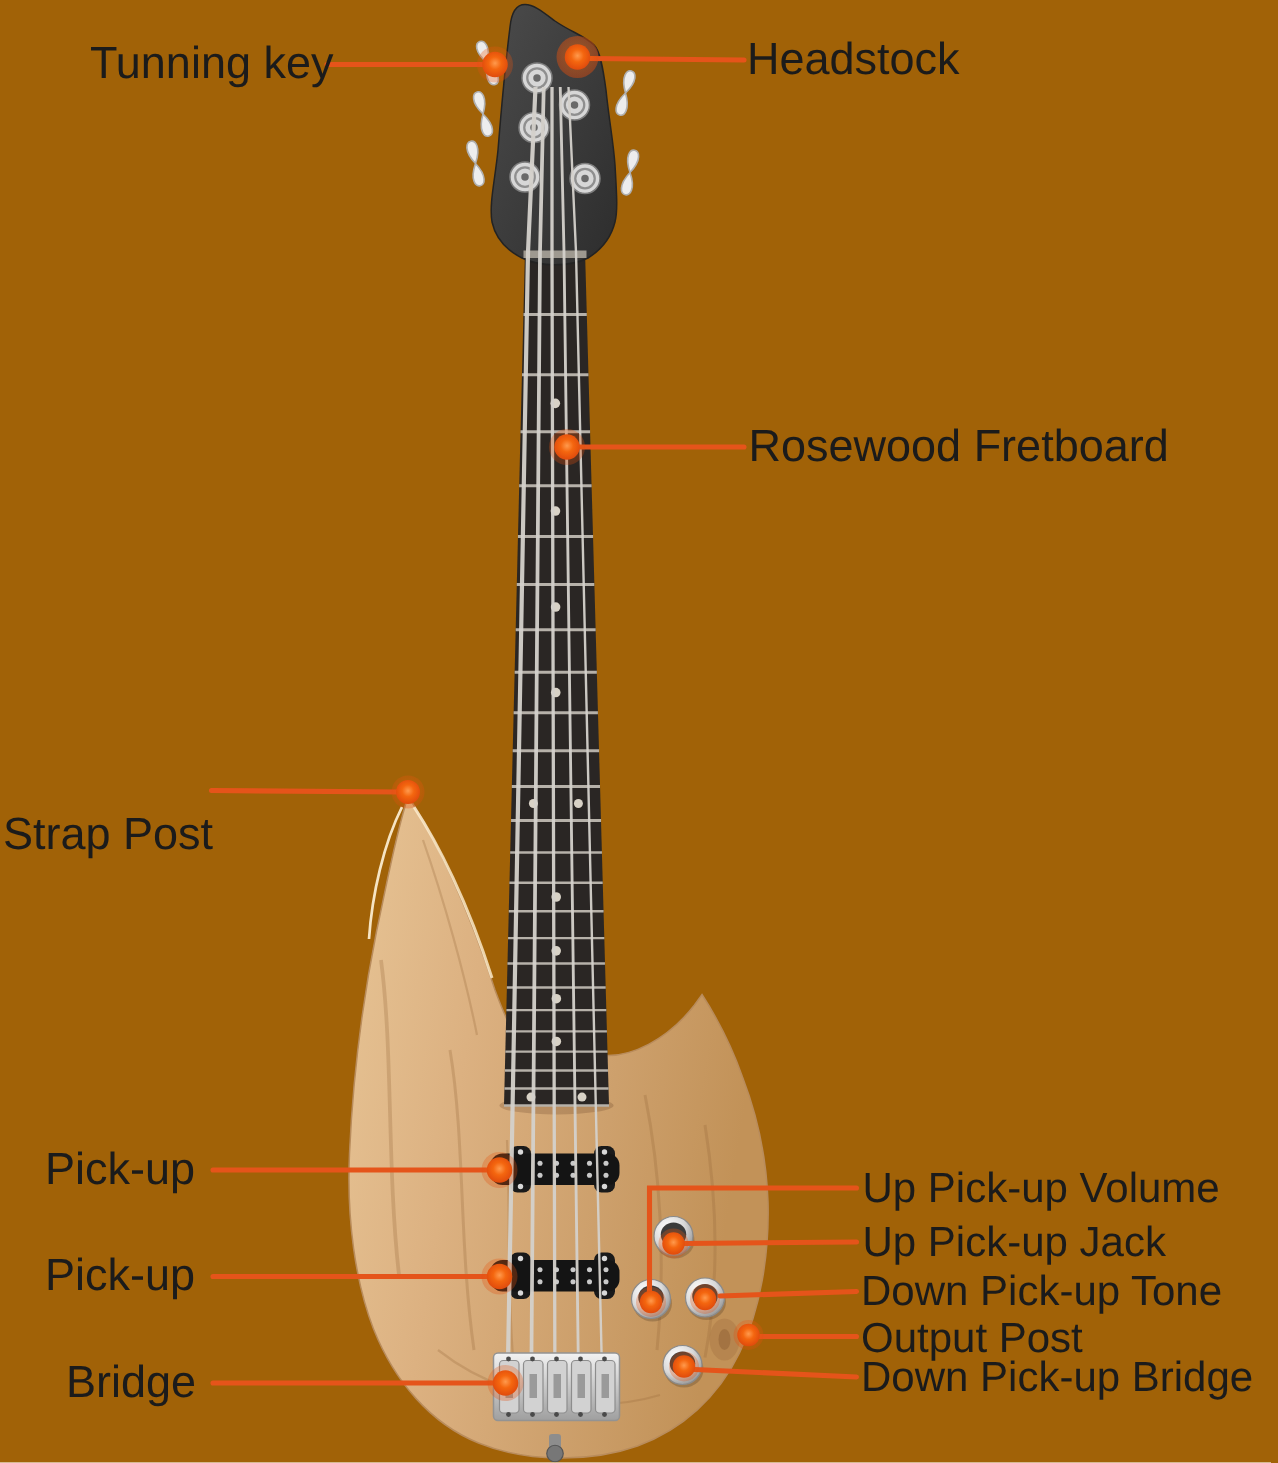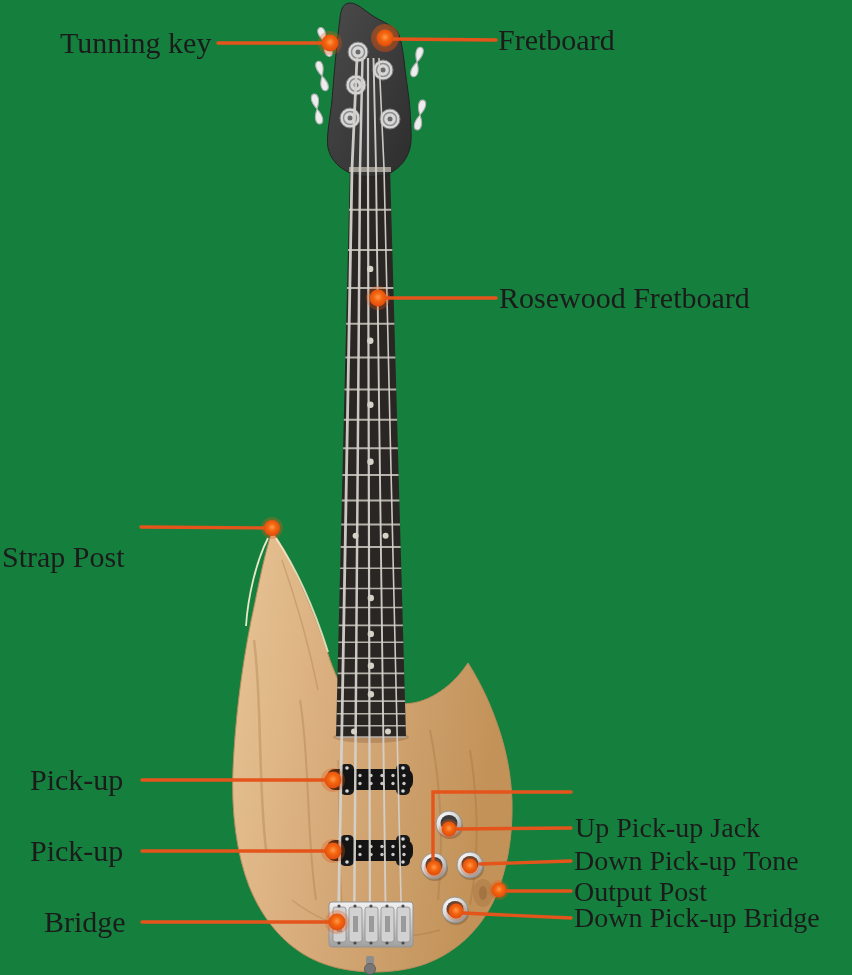--- a/index.html
+++ b/index.html
@@ -1,18 +1,18 @@
 <!DOCTYPE html>
 <html style="--background: #FFFFFF; --line: #E5541A; --marker: #F4660F; --marker_edge: #E04A0C; --label_text: #1B1B1B; --body_wood_light: #E7C495; --body_wood_dark: #C29258; --fretboard: #2A2624; --headstock: #3E3E3E; --chrome: #D8D8D8; --pickup_black: #151515; --fret: #B6B1A9; --string: #D4D1CB; --inlay: #D8D2C6;"><head>
 <meta charset="utf-8">
 <style>
   html,body{margin:0;padding:0;background:#ffffff;}
   .stage{
-    position:relative;width:852px;height:975px;background:#15803d;
-    font-family:Liberation Serif, serif;overflow:hidden;
+    position:relative;width:852px;height:975px;background:#a16207;
+    font-family:Liberation Sans, sans-serif;overflow:hidden;
   }
   .stage svg{position:absolute;left:0;top:0;}
   .lbl{
     position:absolute;white-space:nowrap;line-height:1.05;
     color:var(--label_text,#1b1b1b);font-weight:400;
   }
   .lbl-l{font-size:30px;}
   .lbl-r{font-size:28px;}
 </style>
 </head>
@@ -340,23 +340,24 @@
           <circle r="7.5" fill="url(#dotG)"></circle>
         </g>
       <g transform="translate(456,911)">
         <circle r="10" fill="url(#dotG)" opacity="0.3"></circle>
           <circle r="7.5" fill="url(#dotG)"></circle>
         </g>
     </g>
   </svg>
 
   <div class="lbl lbl-l" style="left:60px;top:27px">Tunning key</div>
-  <div class="lbl lbl-l" style="left:498px;top:24px">Fretboard</div>
+  <div class="lbl lbl-l" style="left:498px;top:24px">Headstock</div>
   <div class="lbl lbl-l" style="left:499px;top:282px">Rosewood Fretboard</div>
   <div class="lbl lbl-l" style="left:2px;top:541px">Strap Post</div>
   <div class="lbl lbl-l" style="left:30px;top:764px">Pick-up</div>
   <div class="lbl lbl-l" style="left:30px;top:835px">Pick-up</div>
   <div class="lbl lbl-l" style="left:44px;top:906px">Bridge</div>
+  <div class="lbl lbl-r" style="left:575px;top:777px">Up Pick-up Volume</div>
   <div class="lbl lbl-r" style="left:575px;top:813px">Up Pick-up Jack</div>
   <div class="lbl lbl-r" style="left:574px;top:846px">Down Pick-up Tone</div>
   <div class="lbl lbl-r" style="left:574px;top:877px">Output Post</div>
   <div class="lbl lbl-r" style="left:574px;top:903px">Down Pick-up Bridge</div>
 </div>
 
 </body></html>

